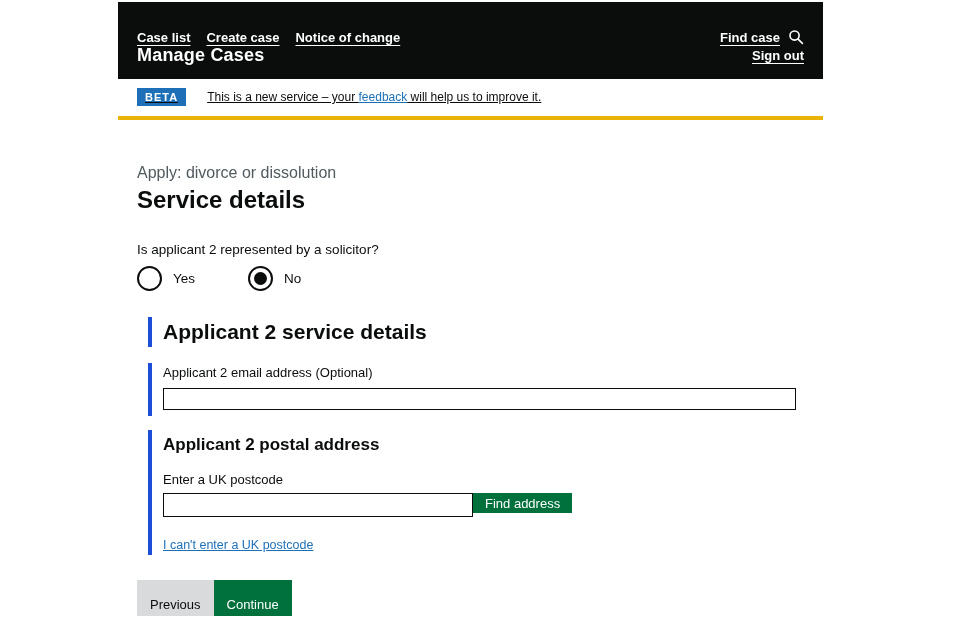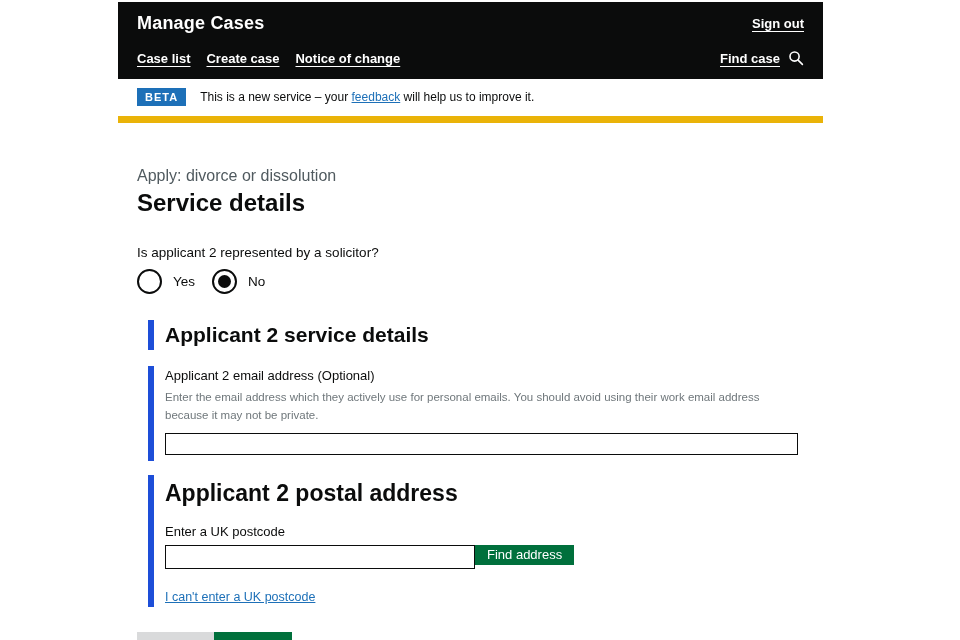--- a/index.html
+++ b/index.html
@@ -11,84 +11,84 @@
   .app-header { background: #0b0c0c; color: #fff; padding: 11px 19px 13px 19px; }
   .hrow { display: flex; justify-content: space-between; align-items: center; }
   .app-title { font-size: 18px; font-weight: bold; letter-spacing: 0.2px; }
   .hlink { color: #fff; font-weight: bold; font-size: 13px; text-decoration: underline; text-underline-offset: 3px; cursor: pointer; }
   .hrow2 { margin-top: 16px; }
   .nav-left { display: flex; gap: 16px; }
   .find-wrap { display: flex; align-items: center; gap: 8px; }
   .search-icon svg { display: block; }
 
   
-  .phase { display: flex; align-items: center; gap: 14px; padding: 9px 19px 10px 19px; border-bottom: 7px solid #eab308; }
+  .phase { display: flex; align-items: center; gap: 21px; padding: 9px 19px 10px 19px; border-bottom: 4px solid #eab308; text-decoration: underline; }
   .beta-tag { background: #1d70b8; color: #fff; font-weight: bold; font-size: 11px; letter-spacing: 1px; padding: 3px 8px 3px 8px; }
   .phase-text { font-size: 12px; }
   .link-blue { color: #1d70b8; text-decoration: underline; cursor: pointer; }
 
   
   main { padding: 0 19px; }
   .caption { margin-top: 44px; color: #505a5f; font-size: 16px; }
   .page-title { margin-top: 4px; font-size: 24px; font-weight: bold; }
 
   .question-label { margin-top: 28px; font-size: 13.5px; }
-  .radios { margin-top: 9px; display: flex; gap: 17px; }
+  .radios { margin-top: 9px; display: flex; gap: 53px; }
   .radio-item { display: flex; align-items: center; gap: 11px; cursor: pointer; }
   .radio-circle { width: 25px; height: 25px; border: 2px solid #0b0c0c; border-radius: 50%; position: relative; background: #fff; flex: 0 0 auto; }
   .radio-circle.selected::after { content: ""; position: absolute; left: 4px; top: 4px; width: 13px; height: 13px; background: #0b0c0c; border-radius: 50%; }
   .radio-label { font-size: 13.5px; }
 
-  .bordered { margin-left: 11px; border-left: 6px solid #1d4ed8; padding-left: 11px; }
+  .bordered { margin-left: 11px; border-left: 4px solid #1d4ed8; padding-left: 11px; }
   .section-heading-group { margin-top: 26px; padding-top: 3px; padding-bottom: 3px; }
   .section-heading { font-size: 21px; font-weight: bold; }
 
   .field-group { margin-top: 16px; padding-top: 2px; padding-bottom: 6px; }
   .field-label { font-size: 13px; }
   .hint { margin-top: 6px; font-size: 11.5px; line-height: 1.55; color: #6f777b; max-width: 633px; }
   .email-input { margin-top: 8px; width: 633px; height: 22px; border: 1px solid #0b0c0c; font-size: 13px; padding: 0 4px; display: block; }
 
   .postal-group { margin-top: 14px; padding-top: 5px; padding-bottom: 2px; }
-  .postal-heading { font-size: 23px; font-weight: bold; }
+  .postal-heading { font-size: 17px; font-weight: bold; }
   .postcode-label { margin-top: 17px; font-size: 13px; }
   .postcode-row { margin-top: 6px; display: flex; align-items: stretch; }
   .postcode-input { width: 310px; height: 24px; border: 1px solid #0b0c0c; font-size: 13px; padding: 0 4px; }
   .find-btn { height: 20px; background: #00703c; color: #fff; border: none; font-size: 13px; padding: 0 12px; cursor: pointer; font-family: "Liberation Sans", sans-serif; }
   .manual-link { display: inline-block; margin-top: 21px; font-size: 12.5px; }
 
   .actions { margin-top: 25px; display: flex; }
   .btn { font-size: 13px; height: 36px; padding: 17px 13px; border: none; cursor: pointer; font-family: "Liberation Sans", sans-serif; }
   .btn-prev { background: #d9dadb; color: #0b0c0c; }
   .btn-continue { background: #00703c; color: #fff; }
 </style>
 </head>
 <body>
 
 <div class="app">
 
   <header class="app-header">
-    <div class="hrow">
-      <div class="app-title">Manage Cases</div>
-      <a class="hlink">Sign out</a>
-    </div>
     <div class="hrow hrow2">
       <nav class="nav-left">
         <a class="hlink">Case list</a>
         <a class="hlink">Create case</a>
         <a class="hlink">Notice of change</a>
       </nav>
       <div class="find-wrap">
         <a class="hlink">Find case</a>
         <span class="search-icon">
           <svg width="16" height="16" viewBox="0 0 20 20">
             <circle cx="8.2" cy="8.2" r="5.7" fill="none" stroke="#ffffff" stroke-width="2"></circle>
             <line x1="12.6" y1="12.6" x2="18" y2="18" stroke="#ffffff" stroke-width="2" stroke-linecap="round"></line>
           </svg>
         </span>
       </div>
+    </div>
+    <div class="hrow">
+      <div class="app-title">Manage Cases</div>
+      <a class="hlink">Sign out</a>
     </div>
   </header>
 
   <div class="phase">
     <span class="beta-tag">BETA</span>
     <span class="phase-text"><span>This is a new service – your </span><a class="link-blue">feedback</a><span> will help us to improve it.</span></span>
   </div>
 
   <main>
     <div class="caption">Apply: divorce or dissolution</div>
@@ -105,21 +105,20 @@
         <span class="radio-label">No</span>
       </div>
     </div>
 
     <div class="bordered section-heading-group">
       <h2 class="section-heading">Applicant 2 service details</h2>
     </div>
 
     <div class="bordered field-group">
       <div class="field-label">Applicant 2 email address (Optional)</div>
-      <div class="hint">Enter the email address which they actively use for personal emails. You should avoid using their work email address because it may not be private.</div>
       <input class="email-input" type="text" value="" style="">
     </div>
 
     <div class="bordered postal-group">
       <h2 class="postal-heading">Applicant 2 postal address</h2>
       <div class="postcode-label">Enter a UK postcode</div>
       <div class="postcode-row">
         <input class="postcode-input" type="text" value="" style="">
         <button class="find-btn">Find address</button>
       </div>

